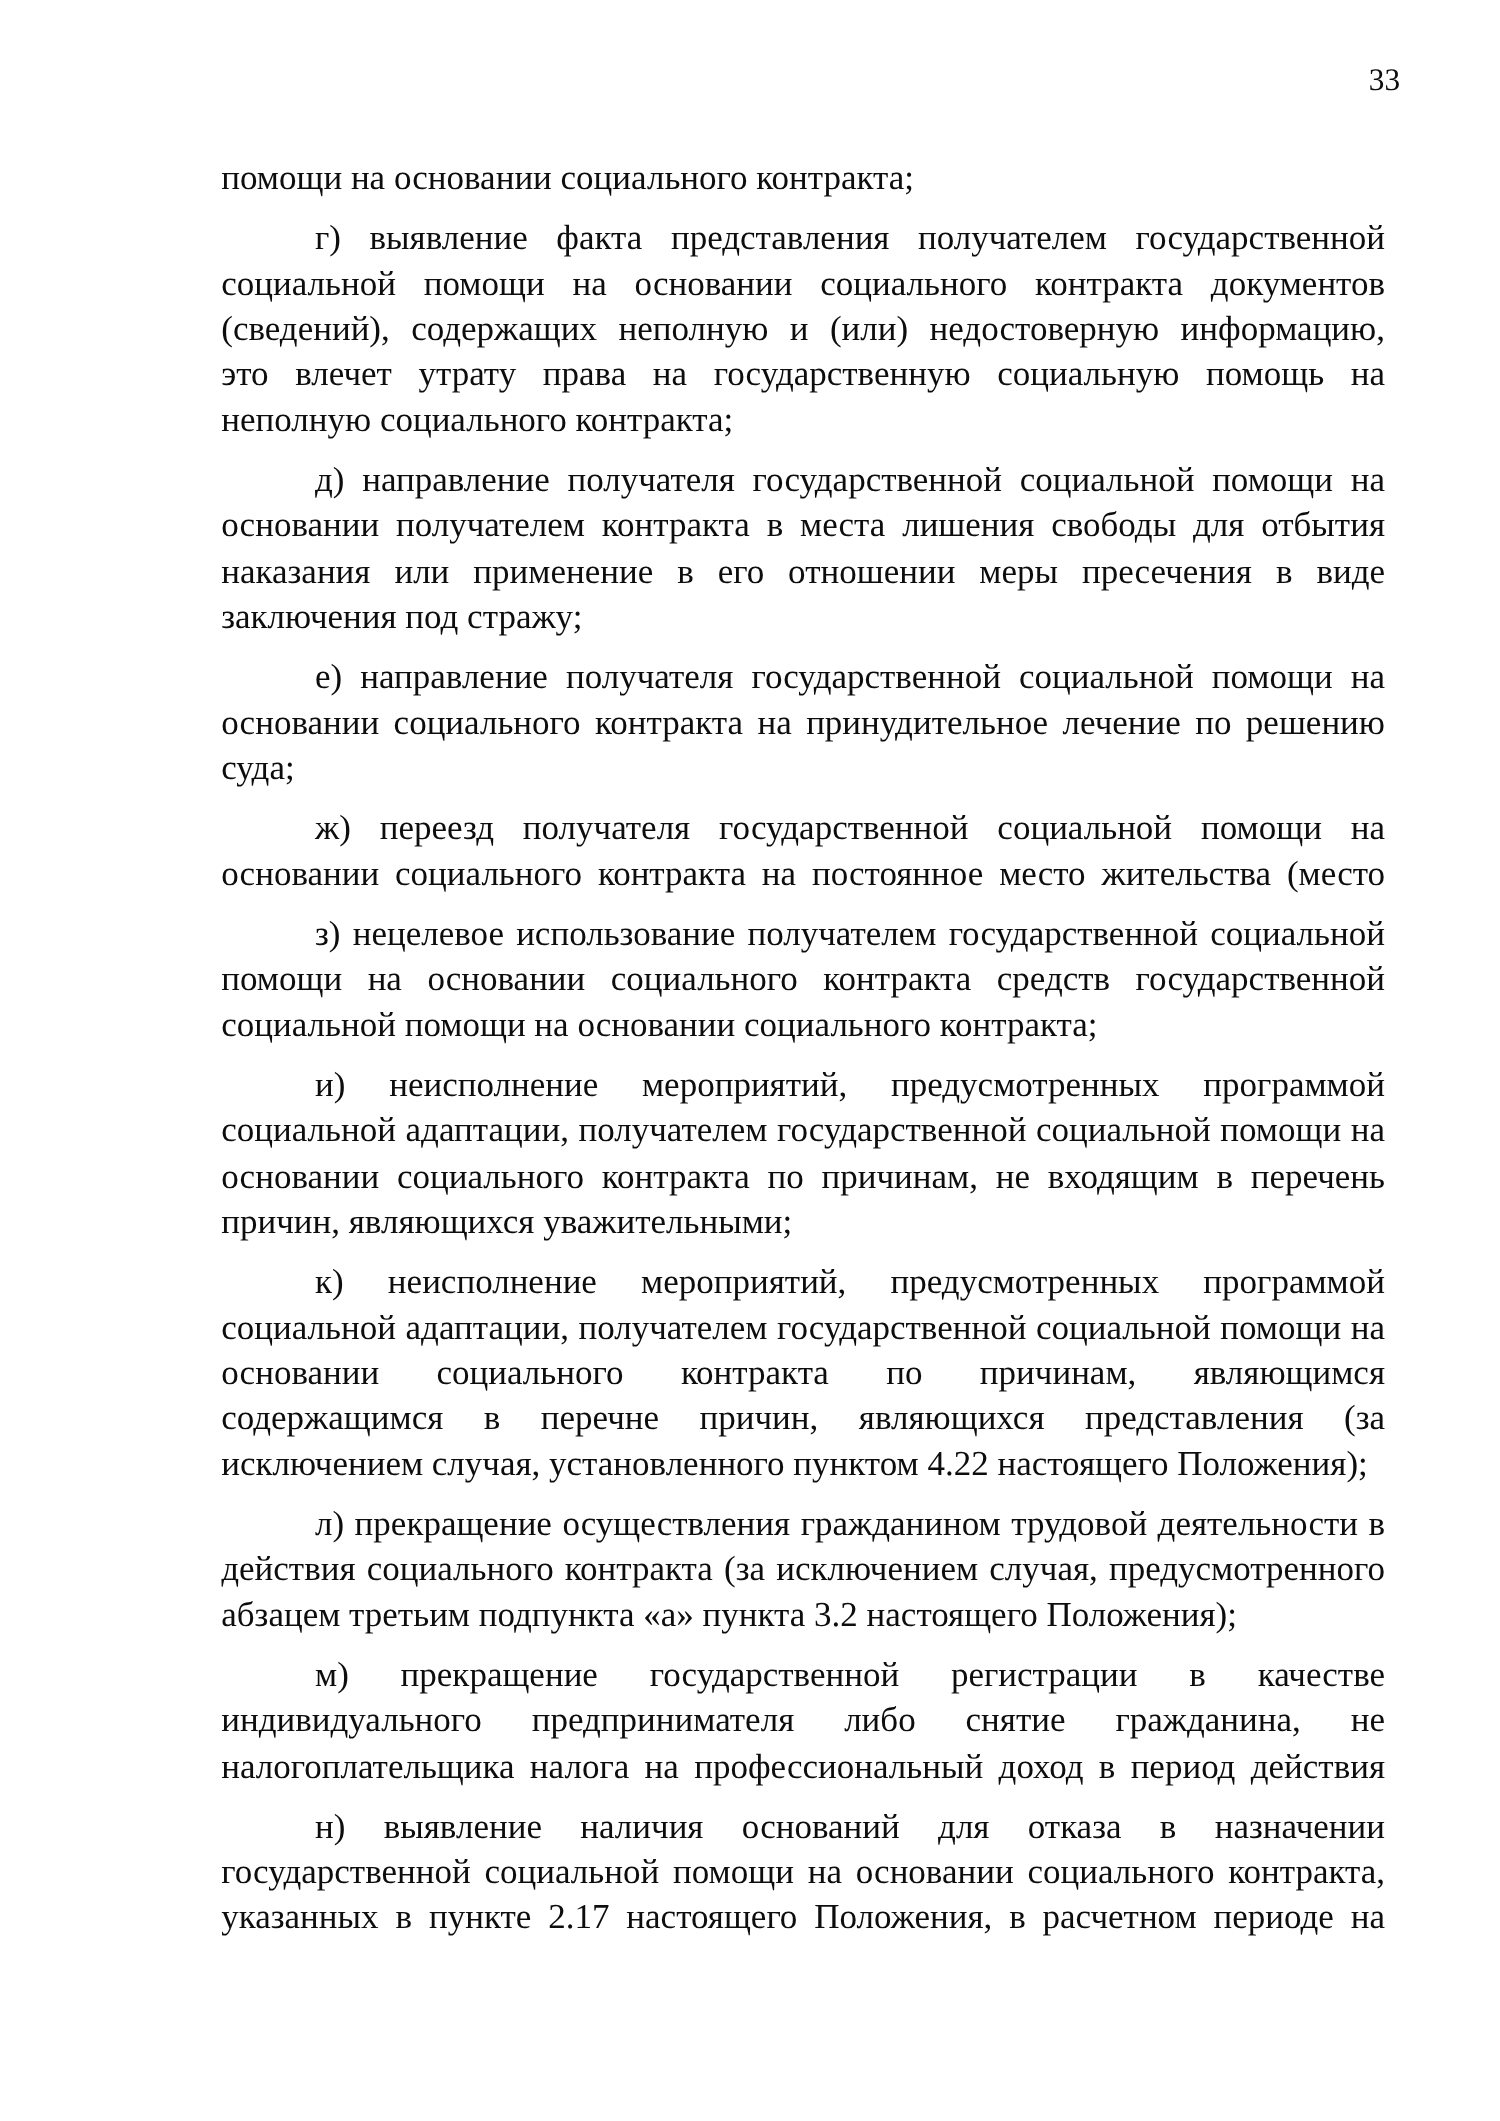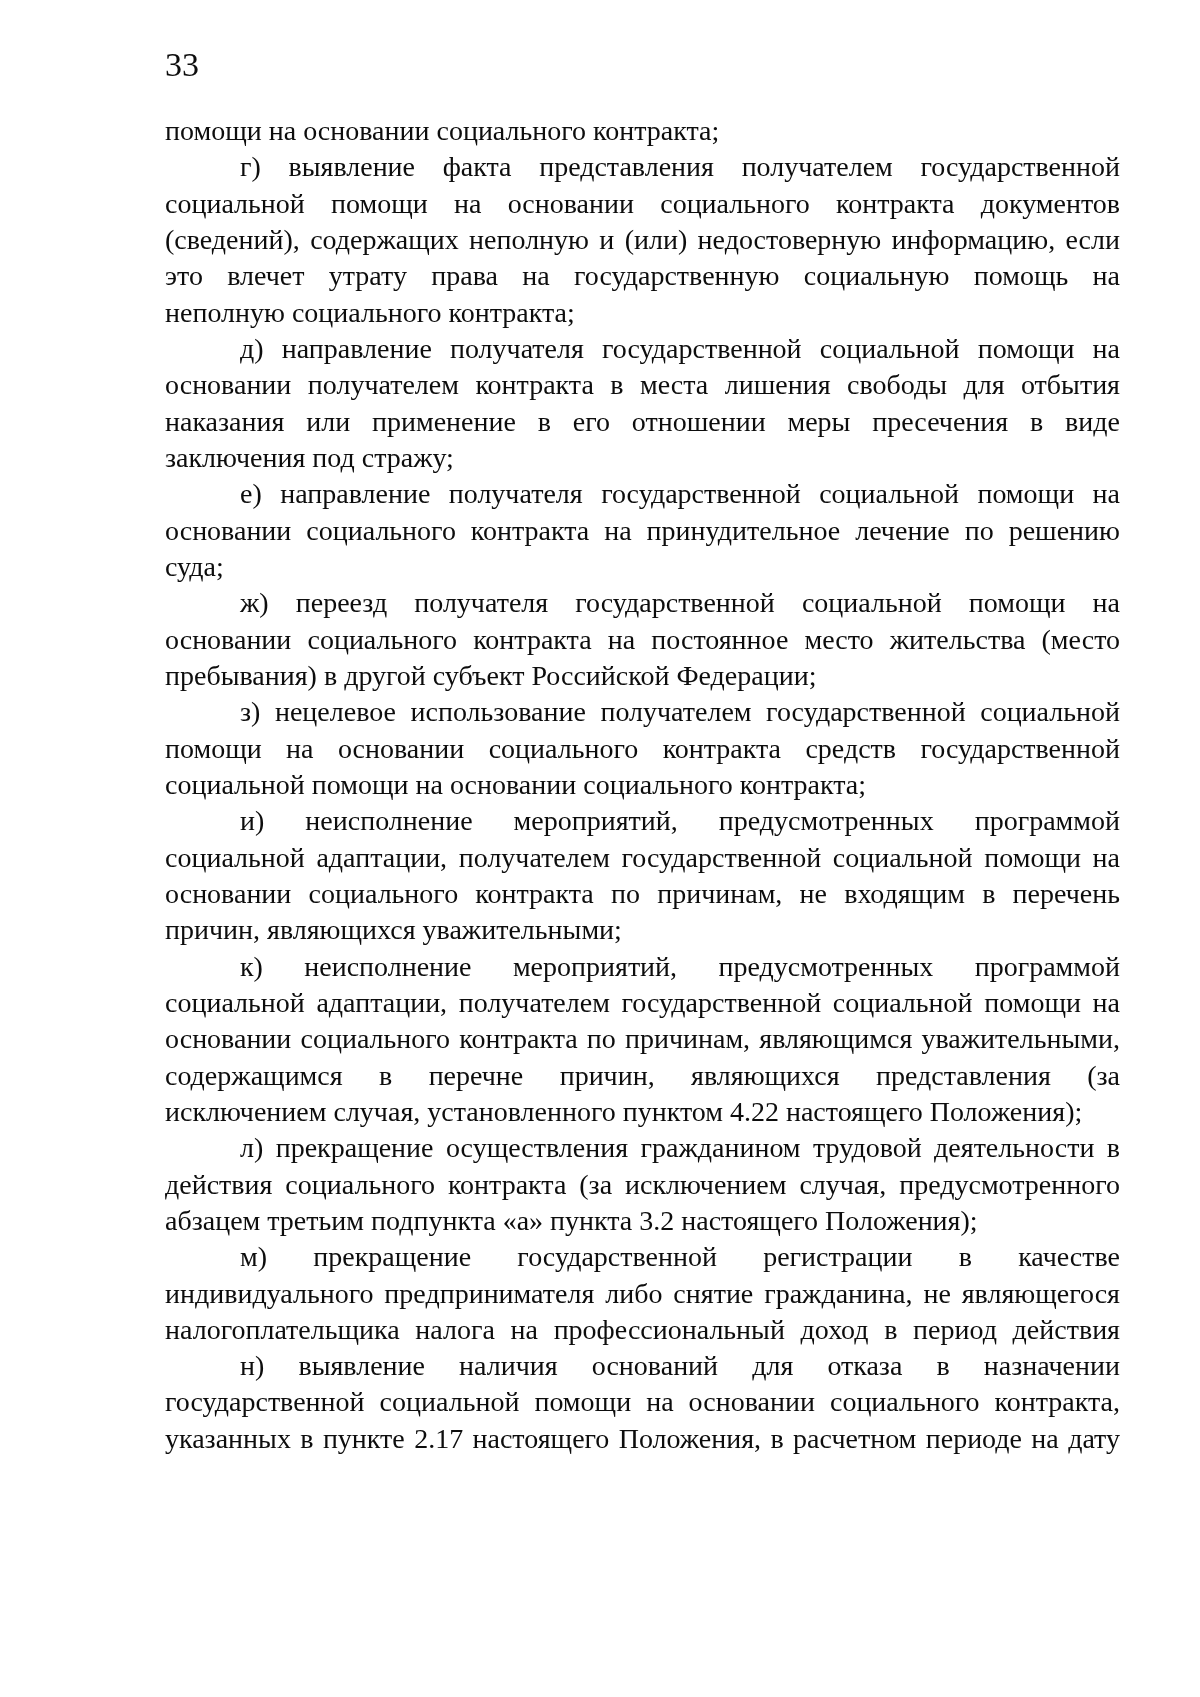--- a/index.html
+++ b/index.html
@@ -15,34 +15,34 @@
     background: #ffffff;
     color: #0d0d0d;
     font-family: "Liberation Serif", "DejaVu Serif", serif;
     overflow: hidden;
   }
   .page-number {
     position: absolute;
     top: 52px;
     left: 165px;
     width: 955px;
-    font-size: 34px;
+    font-size: 25px;
     line-height: 26px;
-    text-align: left;
+    text-align: right;
   }
   .content {
     position: absolute;
     top: 113px;
     left: 165px;
     width: 955px;
     font-size: 28px;
     line-height: 36.33px;
   }
   .para {
-    margin: 0;
+    margin: 12px;
     padding: 0;
   }
   .para .line {
     height: 36.33px;
     overflow: hidden;
     white-space: normal;
     text-align: justify;
     text-align-last: justify;
     text-justify: inter-word;
   }
@@ -79,21 +79,20 @@
         <div class="line last">заключения под стражу;</div>
       </div>
       <div class="para">
         <div class="line first">е)&nbsp;направление получателя государственной социальной помощи на</div>
         <div class="line">основании социального контракта на принудительное лечение по решению</div>
         <div class="line last">суда;</div>
       </div>
       <div class="para">
         <div class="line first">ж)&nbsp;переезд получателя государственной социальной помощи на</div>
         <div class="line">основании социального контракта на постоянное место жительства (место</div>
-        <div class="line last">пребывания) в другой субъект Российской Федерации;</div>
       </div>
       <div class="para">
         <div class="line first">з)&nbsp;нецелевое использование получателем государственной социальной</div>
         <div class="line">помощи на основании социального контракта средств государственной</div>
         <div class="line last">социальной помощи на основании социального контракта;</div>
       </div>
       <div class="para">
         <div class="line first">и)&nbsp;неисполнение мероприятий, предусмотренных программой</div>
         <div class="line">социальной адаптации, получателем государственной социальной помощи на</div>
         <div class="line">основании социального контракта по причинам, не входящим в перечень</div>

